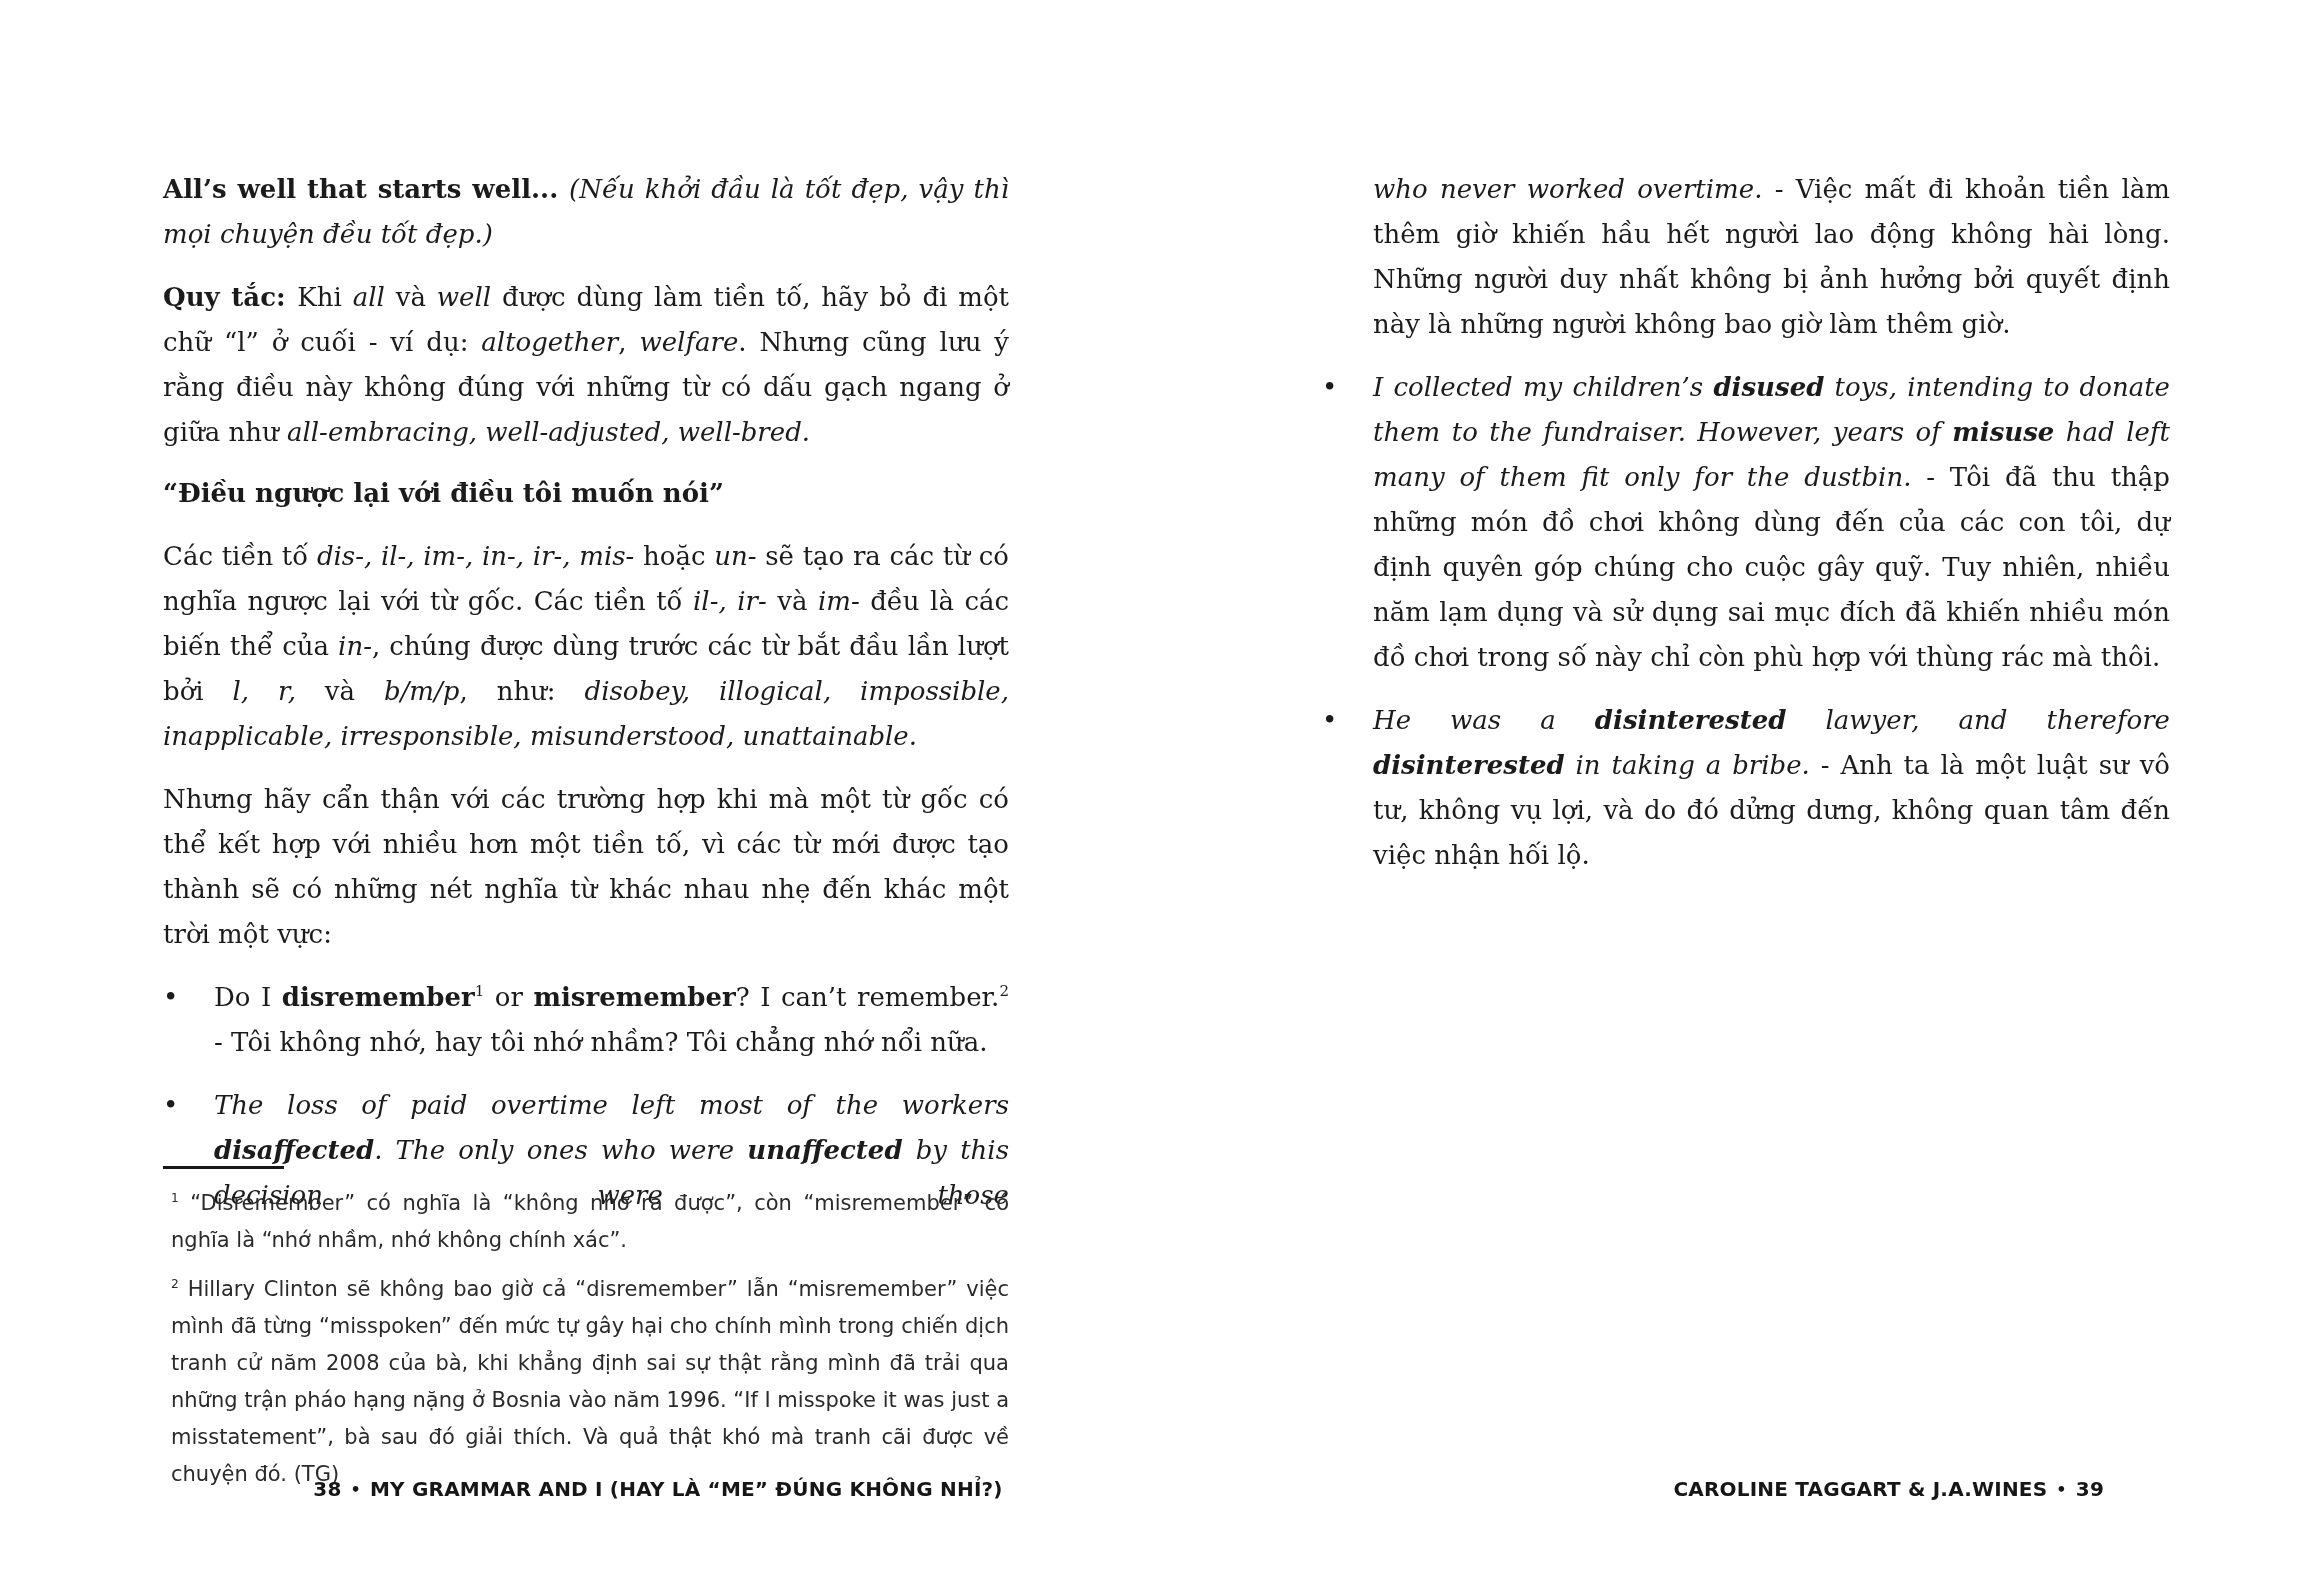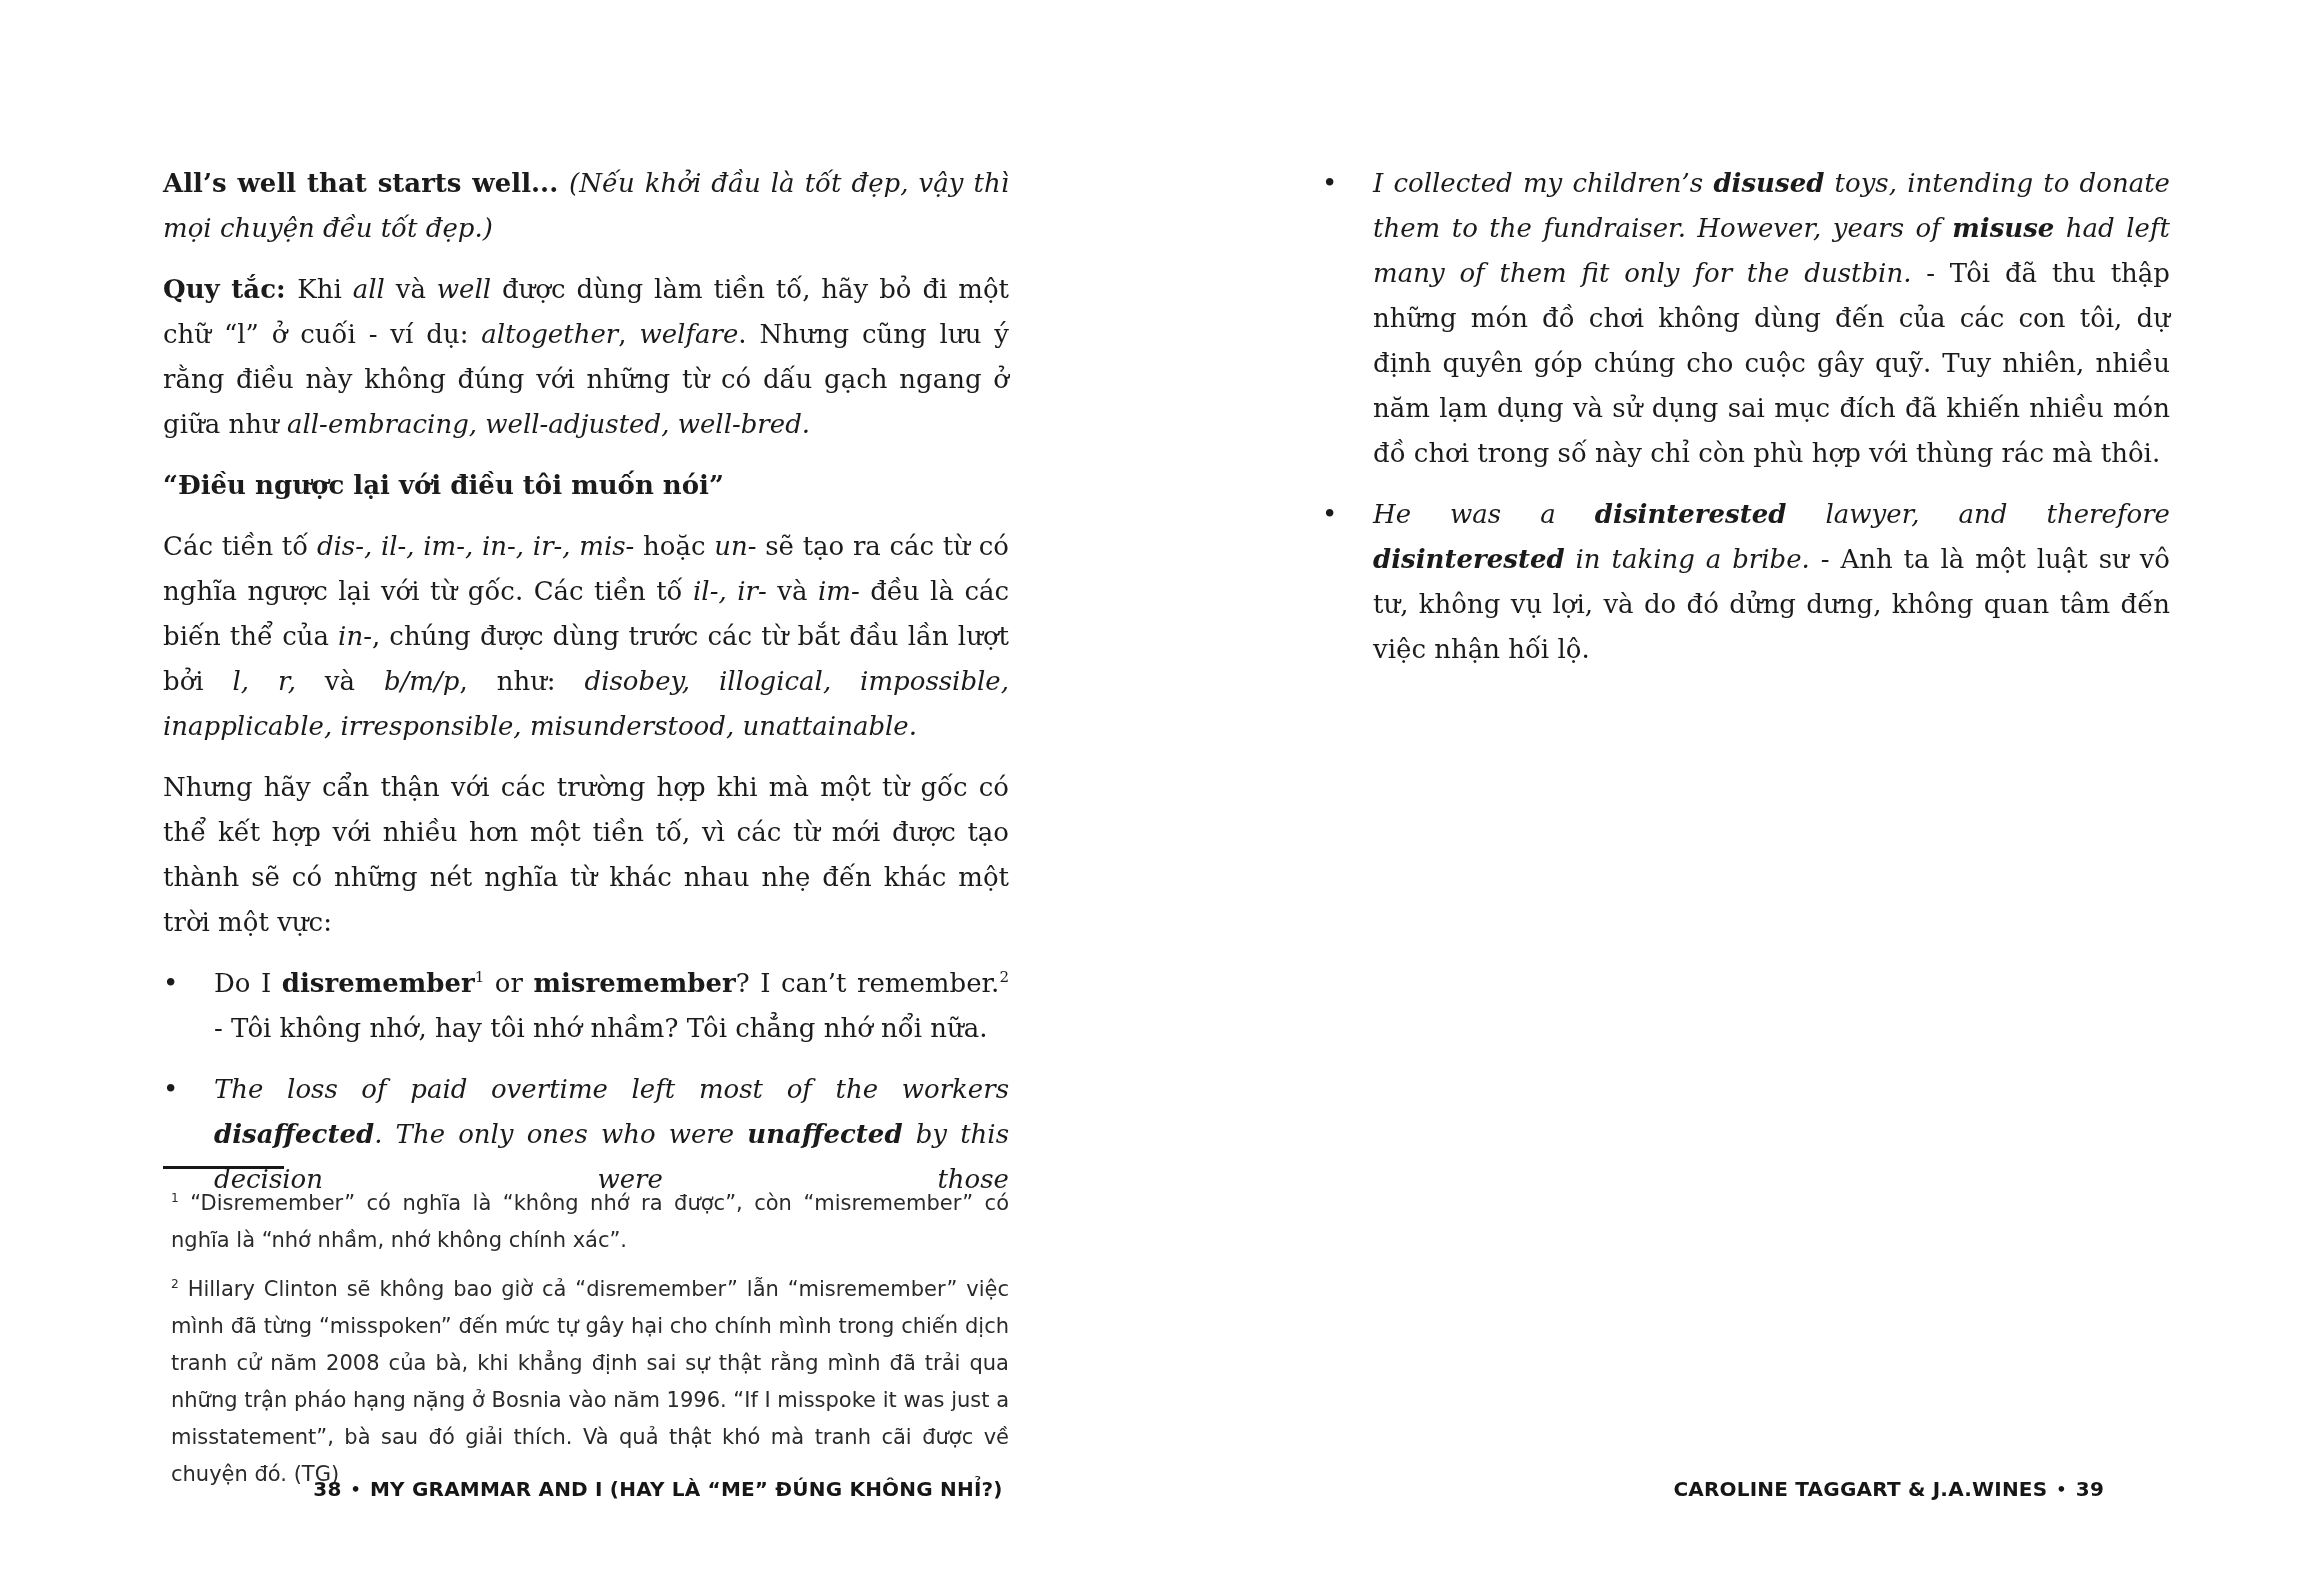--- a/index.html
+++ b/index.html
@@ -25,21 +25,21 @@
     width: 846px;
   }
   #right-content {
     left: 1322px;
     width: 848px;
   }
   .block {
     font-size: 26px;
     line-height: 45px;
     text-align: justify;
-    margin: 12px 0 16px 0;
+    margin: 18px 0 16px 0;
   }
   .heading {
     font-weight: bold;
     margin-top: 14px;
   }
   .bullet {
     display: flex;
   }
   .bullet .marker {
     flex: 0 0 51px;
@@ -133,20 +133,21 @@
       <div class="block footnote"><sup>1</sup><span> “Disremember” có nghĩa là “không nhớ ra được”, còn “misremember” có nghĩa là “nhớ nhầm, nhớ không chính xác”.</span></div>
       <div class="block footnote"><sup>2</sup><span> Hillary Clinton sẽ không bao giờ cả “disremember” lẫn “misremember” việc mình đã từng “misspoken” đến mức tự gây hại cho chính mình trong chiến dịch tranh cử năm 2008 của bà, khi khẳng định sai sự thật rằng mình đã trải qua những trận pháo hạng nặng ở Bosnia vào năm 1996. “If I misspoke it was just a misstatement”, bà sau đó giải thích. Và quả thật khó mà tranh cãi được về chuyện đó. (TG)</span></div>
     </div>
 </div>
 
 <div class="footer footer-left">
   <span>38</span><span class="dot">•</span><span>MY GRAMMAR  AND I (HAY LÀ “ME” ĐÚNG KHÔNG NHỈ?)</span>
 </div>
 
 <div class="page-col" id="right-content">
+    <div class="block cont"><span class="i">who never worked overtime.</span><span> - Việc mất đi khoản tiền làm thêm giờ khiến hầu hết người lao động không hài lòng. Những người duy nhất không bị ảnh hưởng bởi quyết định này là những người không bao giờ làm thêm giờ.</span></div>
     <div class="block bullet">
       <span class="marker">•</span>
       <div class="bullet-body"><span class="i">I collected my children’s </span><span class="b i">disused</span><span class="i"> toys, intending to donate them to the fundraiser. However, years of </span><span class="b i">misuse</span><span class="i"> had left many of them fit only for the dustbin.</span><span> - Tôi đã thu thập những món đồ chơi không dùng đến của các con tôi, dự định quyên góp chúng cho cuộc gây quỹ. Tuy nhiên, nhiều năm lạm dụng và sử dụng sai mục đích đã khiến nhiều món đồ chơi trong số này chỉ còn phù hợp với thùng rác mà thôi.</span></div>
     </div>
     <div class="block bullet">
       <span class="marker">•</span>
       <div class="bullet-body"><span class="i">He was a </span><span class="b i">disinterested</span><span class="i"> lawyer, and therefore </span><span class="b i">disinterested</span><span class="i"> in taking a bribe.</span><span> - Anh ta là một luật sư vô tư, không vụ lợi, và do đó dửng dưng, không quan tâm đến việc nhận hối lộ.</span></div>
     </div>
   </div>
 

